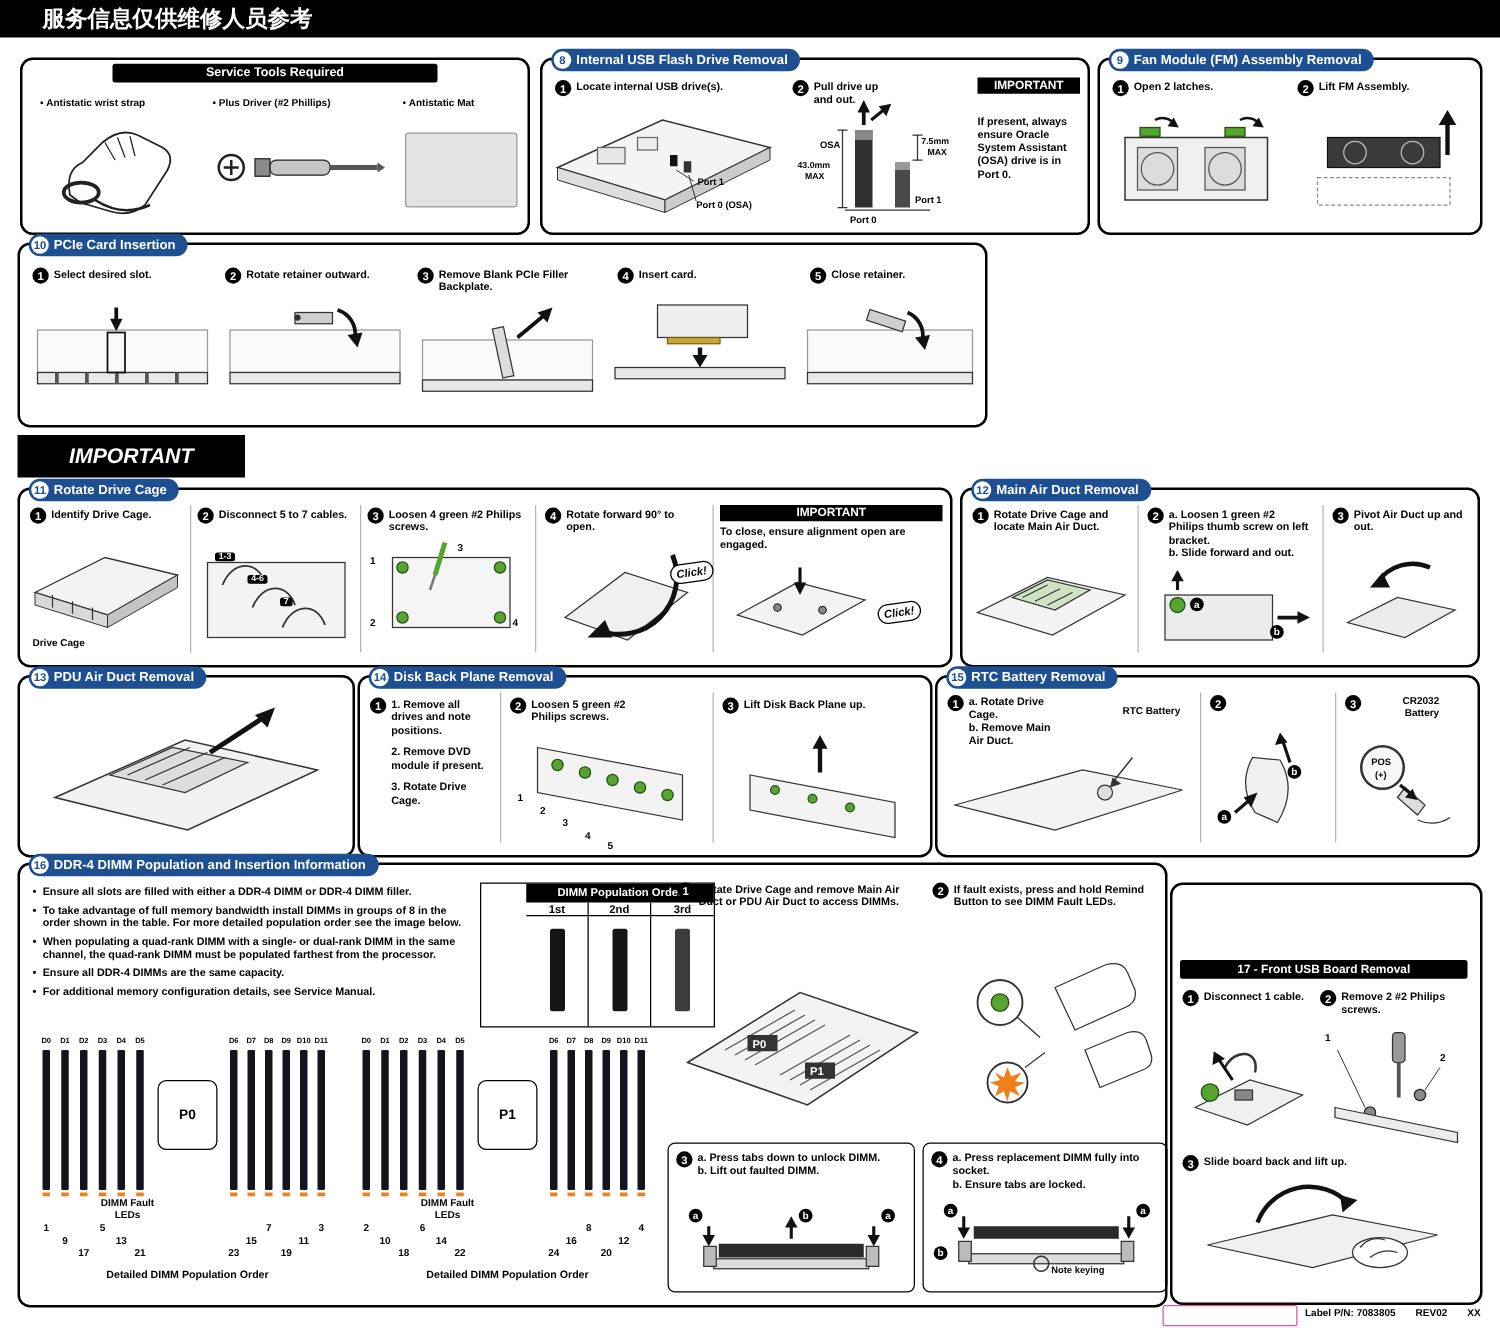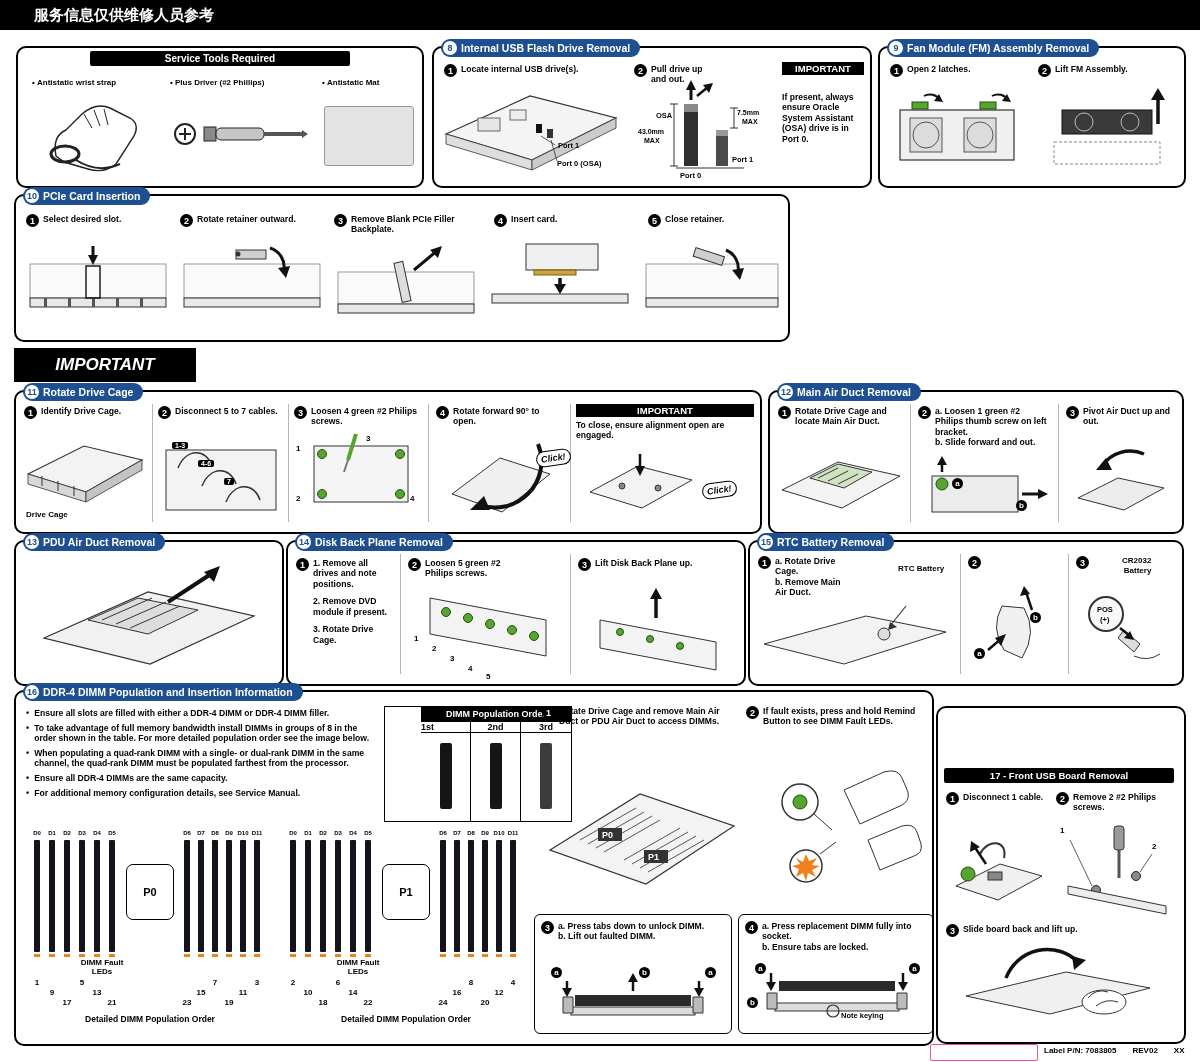--- a/index.html
+++ b/index.html
@@ -1,21 +1,21 @@
 <!DOCTYPE html>
 <html><head>
 <meta charset="utf-8">
 <style>
   html,body{margin:0;padding:0;}
   body{width:1200px;height:1062px;position:relative;background:#fff;color:#000;
        font-family:"Liberation Sans",sans-serif;overflow:hidden;}
   .topbar{position:absolute;left:0;top:0;width:1200px;height:30px;background:#000;color:#fff;
           display:flex;align-items:center;justify-content:space-between;padding:0 30px 0 34px;box-sizing:border-box;}
   .topbar .t1{font-size:17px;font-weight:bold;}
-  .topbar .t2{font-size:15px;font-weight:bold;}
+  .topbar .t2{font-size:18px;font-weight:bold;}
   .p{position:absolute;background:#fff;border:2px solid #000;border-radius:10px;}
   .pl{position:absolute;top:-9px;left:7px;height:18px;background:#1d4f91;border-radius:9px;
       display:flex;align-items:center;gap:4px;padding:0 10px 0 2px;color:#fff;
       font-size:10.5px;font-weight:bold;white-space:nowrap;z-index:5;}
   .pn{width:14px;height:14px;border-radius:50%;background:#fff;color:#1d4f91;font-size:9px;font-weight:bold;
       display:flex;align-items:center;justify-content:center;}
   .s{position:absolute;display:flex;gap:4px;align-items:flex-start;}
   .sn{flex:none;width:13px;height:13px;border-radius:50%;background:#000;color:#fff;font-size:9px;
       font-weight:bold;display:flex;align-items:center;justify-content:center;}
   .st{font-size:8.6px;font-weight:bold;line-height:1.22;}
@@ -519,21 +519,21 @@
       </div>
     <div class="bul">
         <span class="b">•</span>
         <div class="bt">For additional memory configuration details, see Service Manual.</div>
       </div>
   </div>
 
   <div style="position:absolute;left:368px;top:14px;width:150px;border:1.5px solid #000;padding-left:36px;">
     <div class="bh" style="height:15px;font-size:9px;line-height:15px;">DIMM Population Order</div>
     <div style="display:grid;grid-template-columns:1fr 1fr 1fr;border-bottom:1px solid #000;">
-      <div style="font-size:9px;font-weight:bold;border-right:1px solid #000;">1st</div>
+      <div style="font-size:9px;font-weight:bold;text-align:center;border-right:1px solid #000;">1st</div>
       <div style="font-size:9px;font-weight:bold;text-align:center;border-right:1px solid #000;">2nd</div>
       <div style="font-size:9px;font-weight:bold;text-align:center;">3rd</div>
     </div>
     <div style="display:grid;grid-template-columns:1fr 1fr 1fr;height:88px;">
       <div style="border-right:1px solid #000;">
           <div style="width:12px;height:66px;background:#151515;margin:10px auto;border-radius:2px;"></div>
         </div>
       <div style="border-right:1px solid #000;">
           <div style="width:12px;height:66px;background:#151515;margin:10px auto;border-radius:2px;"></div>
         </div>

